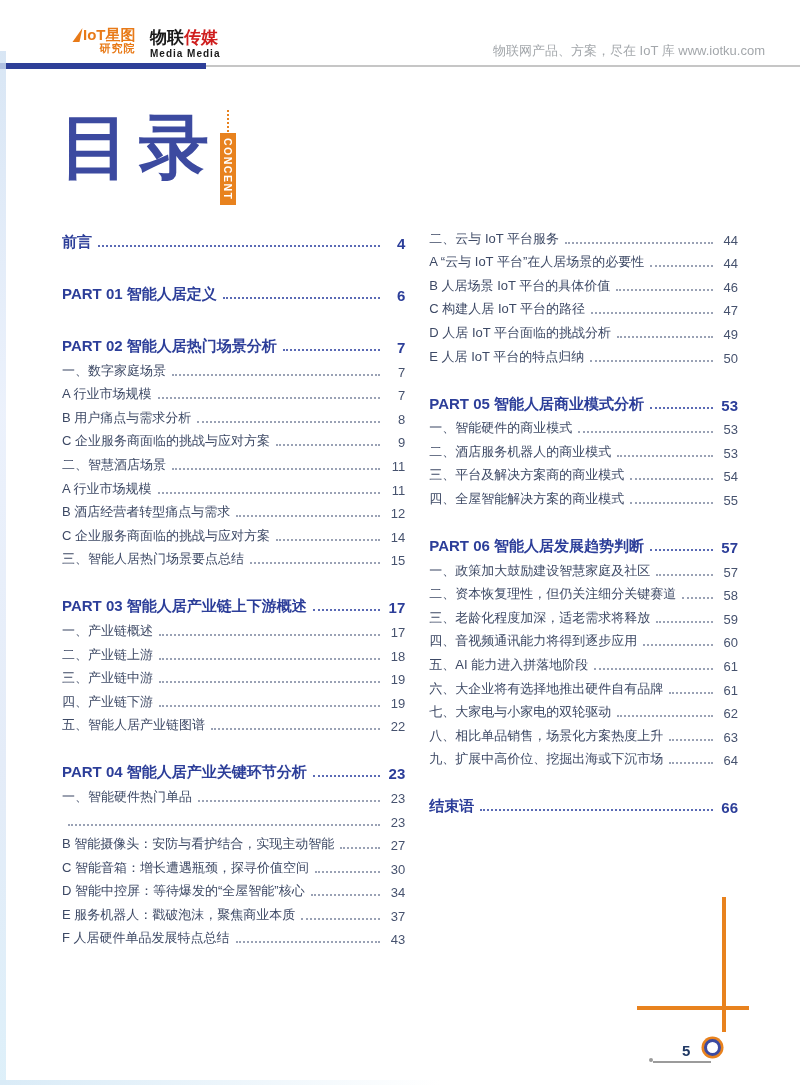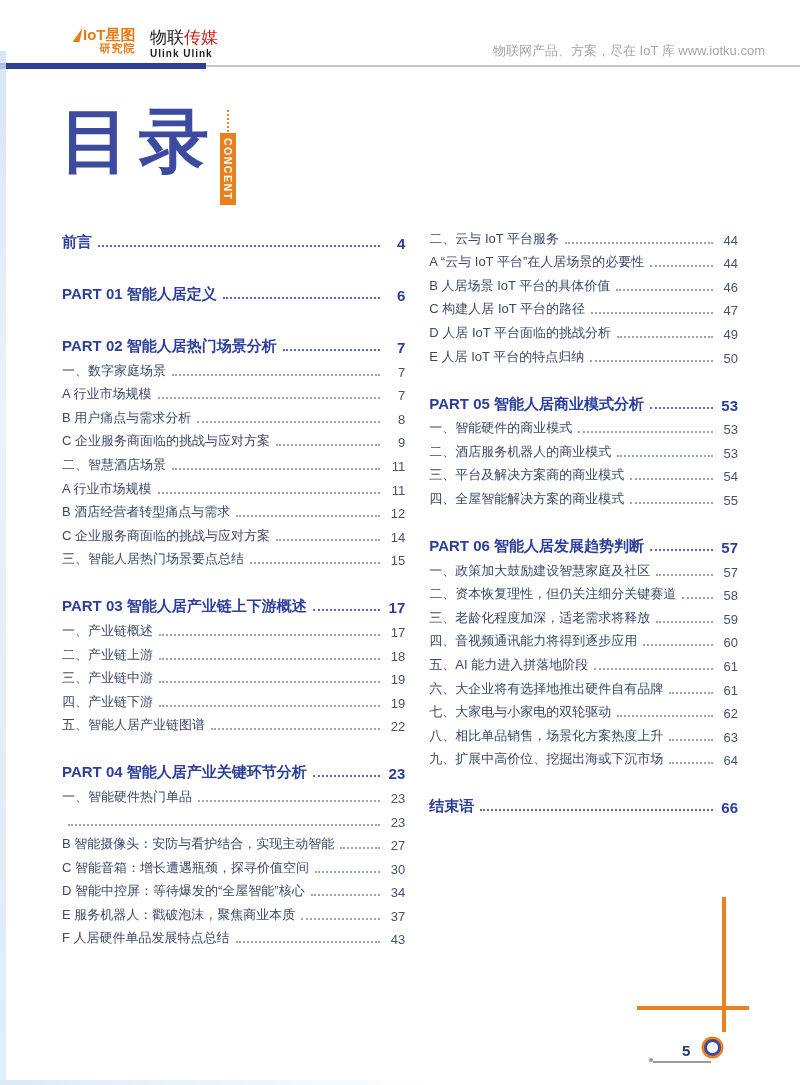--- a/index.html
+++ b/index.html
@@ -15,36 +15,36 @@
   .header { position: absolute; top: 18px; left: 0; right: 0; height: 51px; }
   .hdr-grayline { position: absolute; top: 47px; left: 0; right: 0; height: 2px; background: #c6c6c6; }
   .hdr-bluebar  { position: absolute; top: 45px; left: 0; width: 206px; height: 6px; background: #2e3f98; }
 
   .logo1 { position: absolute; left: 74px; top: 9px; color: #e87a18; line-height: 1.05; }
   .logo1 .l1 { font-size: 15px; font-weight: bold; white-space: nowrap; }
   .logo1 .l1 .tri { display:inline-block; width: 0; height: 0; border-left: 7px solid transparent; border-bottom: 14px solid #e87a18; transform: skewX(-12deg); margin-right: 2px; vertical-align: -2px; }
   .logo1 .l2 { font-size: 11px; font-weight: bold; text-align: right; letter-spacing: 1px; }
 
   .logo2 { position: absolute; left: 150px; top: 11px; line-height: 1.1; }
-  .logo2 .l1 { font-size: 17px; font-weight: normal; white-space: nowrap; color: #1a1a1a; }
+  .logo2 .l1 { font-size: 17px; font-weight: bold; white-space: nowrap; color: #1a1a1a; }
   .logo2 .l1 .red { color: #cf1d1d; }
   .logo2 .l2 { font-size: 10px; font-weight: bold; color: #1a1a1a; letter-spacing: 1px; }
 
   .tagline { position: absolute; right: 35px; top: 24px; font-size: 13px; color: #a3a7ab; white-space: nowrap; }
 
   
   .left-strip { position: absolute; left: 0; top: 51px; bottom: 0; width: 6px;
     background: linear-gradient(180deg, #cfe0f2 0%, #e7eefb 35%, #dde7f6 70%, #d5ecf8 100%); opacity: .8; }
   .bottom-strip { position: absolute; left: 0; bottom: 0; height: 5px; width: 55%;
     background: linear-gradient(90deg, #d9ebf7, rgba(255,255,255,0)); }
 
   
   .title-wrap { position: absolute; left: 60px; top: 104px; display: flex; align-items: flex-start; }
   .title-text { font-size: 70px; font-weight: bold; color: #3c4aa0; letter-spacing: 9px; line-height: 1.08;
-    font-family: Liberation Sans, sans-serif; }
+    font-family: Liberation Sans, sans-serif; margin-top: 6px; }
   .title-badge-col { margin-left: 2px; margin-top: 6px; display: flex; flex-direction: column; align-items: center; }
   .badge-dotline { width: 0; height: 22px; border-left: 2px dotted #e8821e; margin-bottom: 1px; }
   .title-badge { background: #e8821e; color: #ffffff; writing-mode: vertical-rl; text-orientation: mixed;
     font-size: 10.5px; font-weight: bold; letter-spacing: 1.5px; padding: 5px 2px; }
 
   
   .toc { position: absolute; left: 62px; top: 224px; width: 676px; display: flex; gap: 24px; }
   .toc-col { display: flex; flex-direction: column; }
   .toc-col.left  { width: 348px; }
   .toc-col.right { width: 313px; }
@@ -76,21 +76,21 @@
 </head>
 <body>
 
 <div class="header">
   <div class="logo1">
     <div class="l1"><span class="tri"></span><span>IoT星图</span></div>
     <div class="l2">研究院</div>
   </div>
   <div class="logo2">
     <div class="l1"><span>物联</span><span class="red">传媒</span></div>
-    <div class="l2">Ulink Ulink</div>
+    <div class="l2">Media Media</div>
   </div>
   <div class="tagline">物联网产品、方案，尽在 IoT 库 www.iotku.com</div>
   <div class="hdr-grayline"></div>
   <div class="hdr-bluebar"></div>
 </div>
 
 <div class="left-strip"></div>
 <div class="bottom-strip"></div>
 
 <div class="title-wrap">

